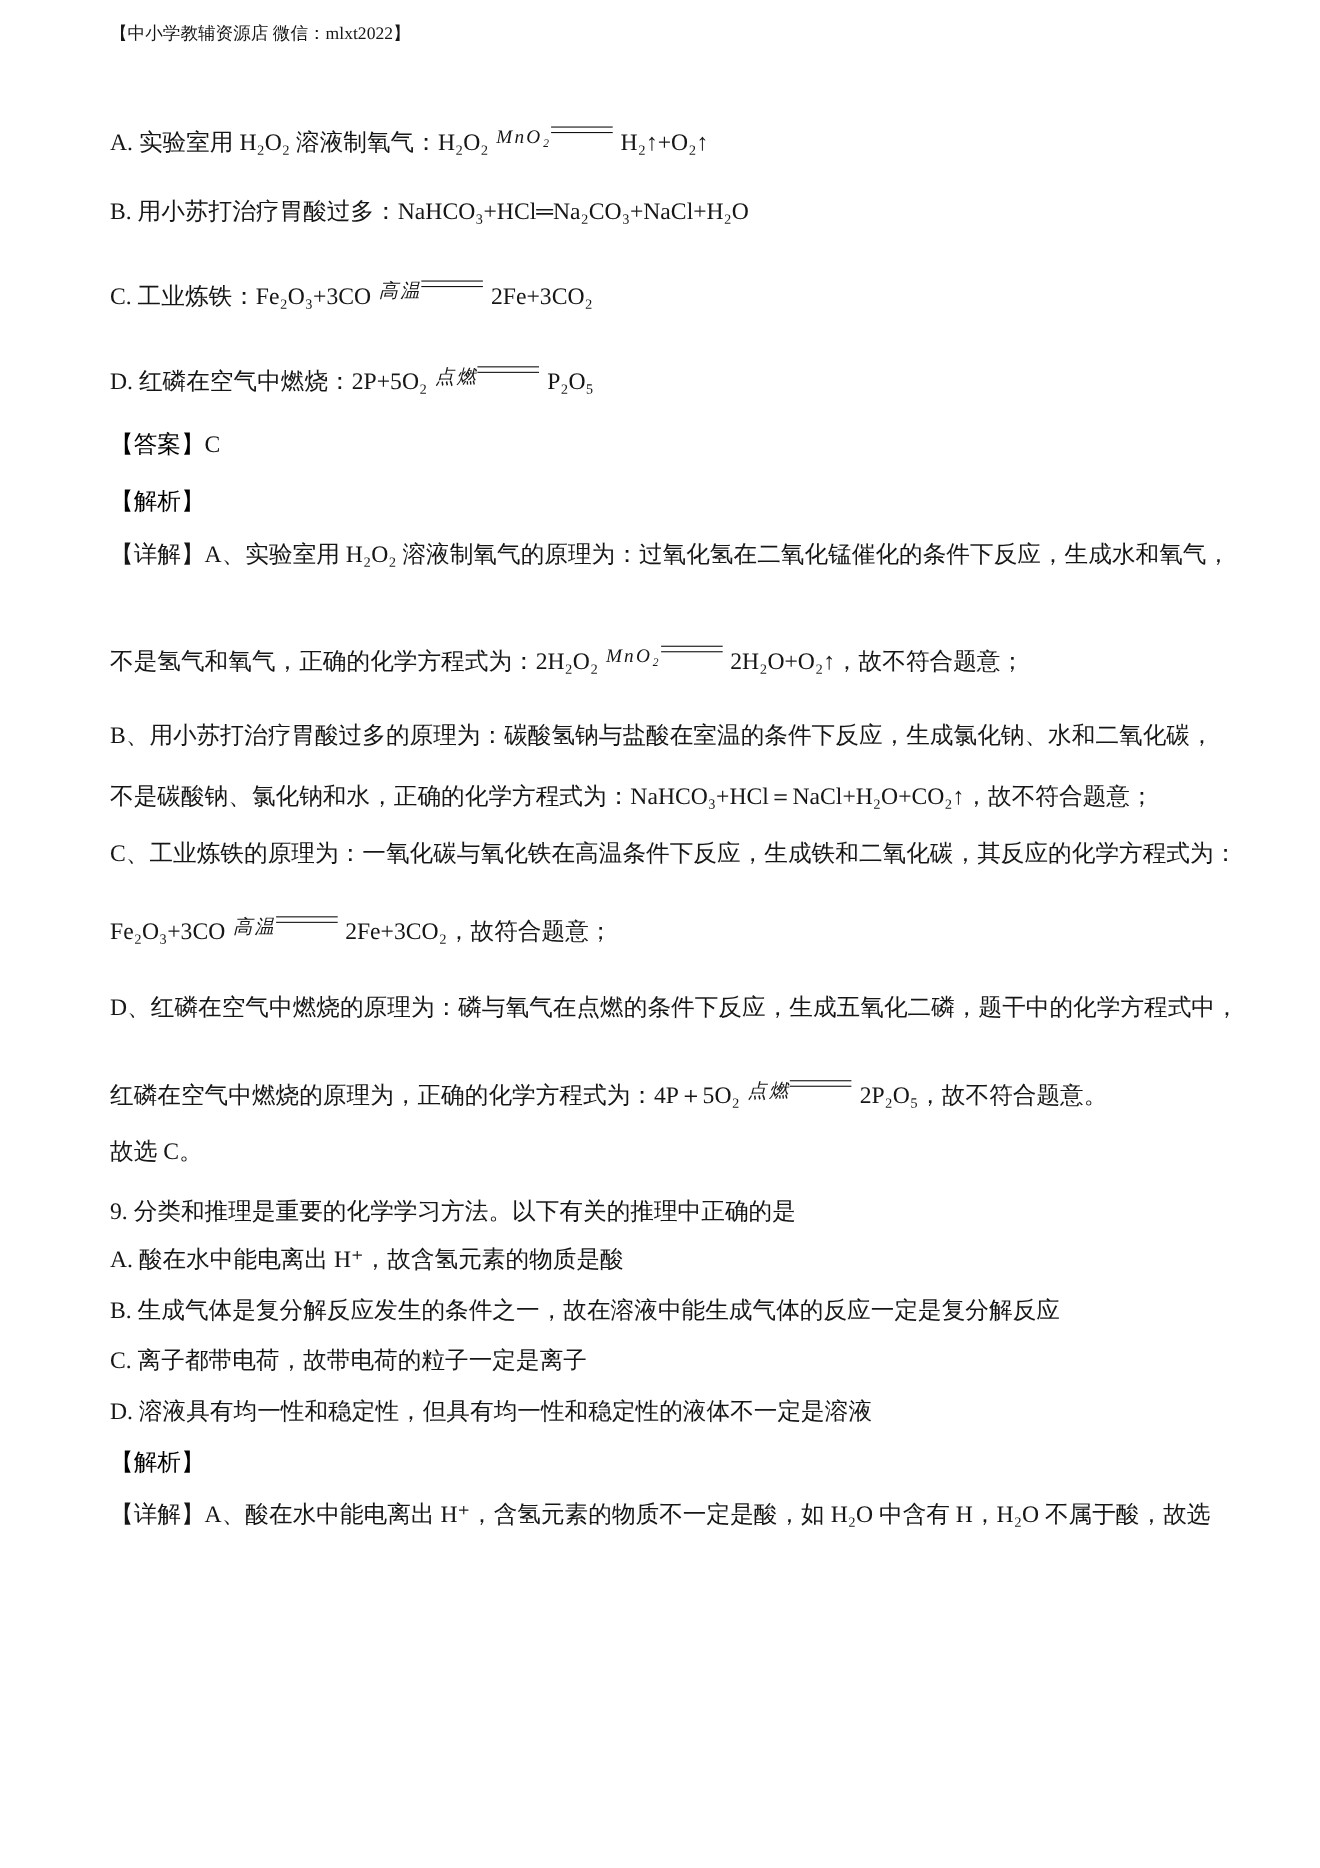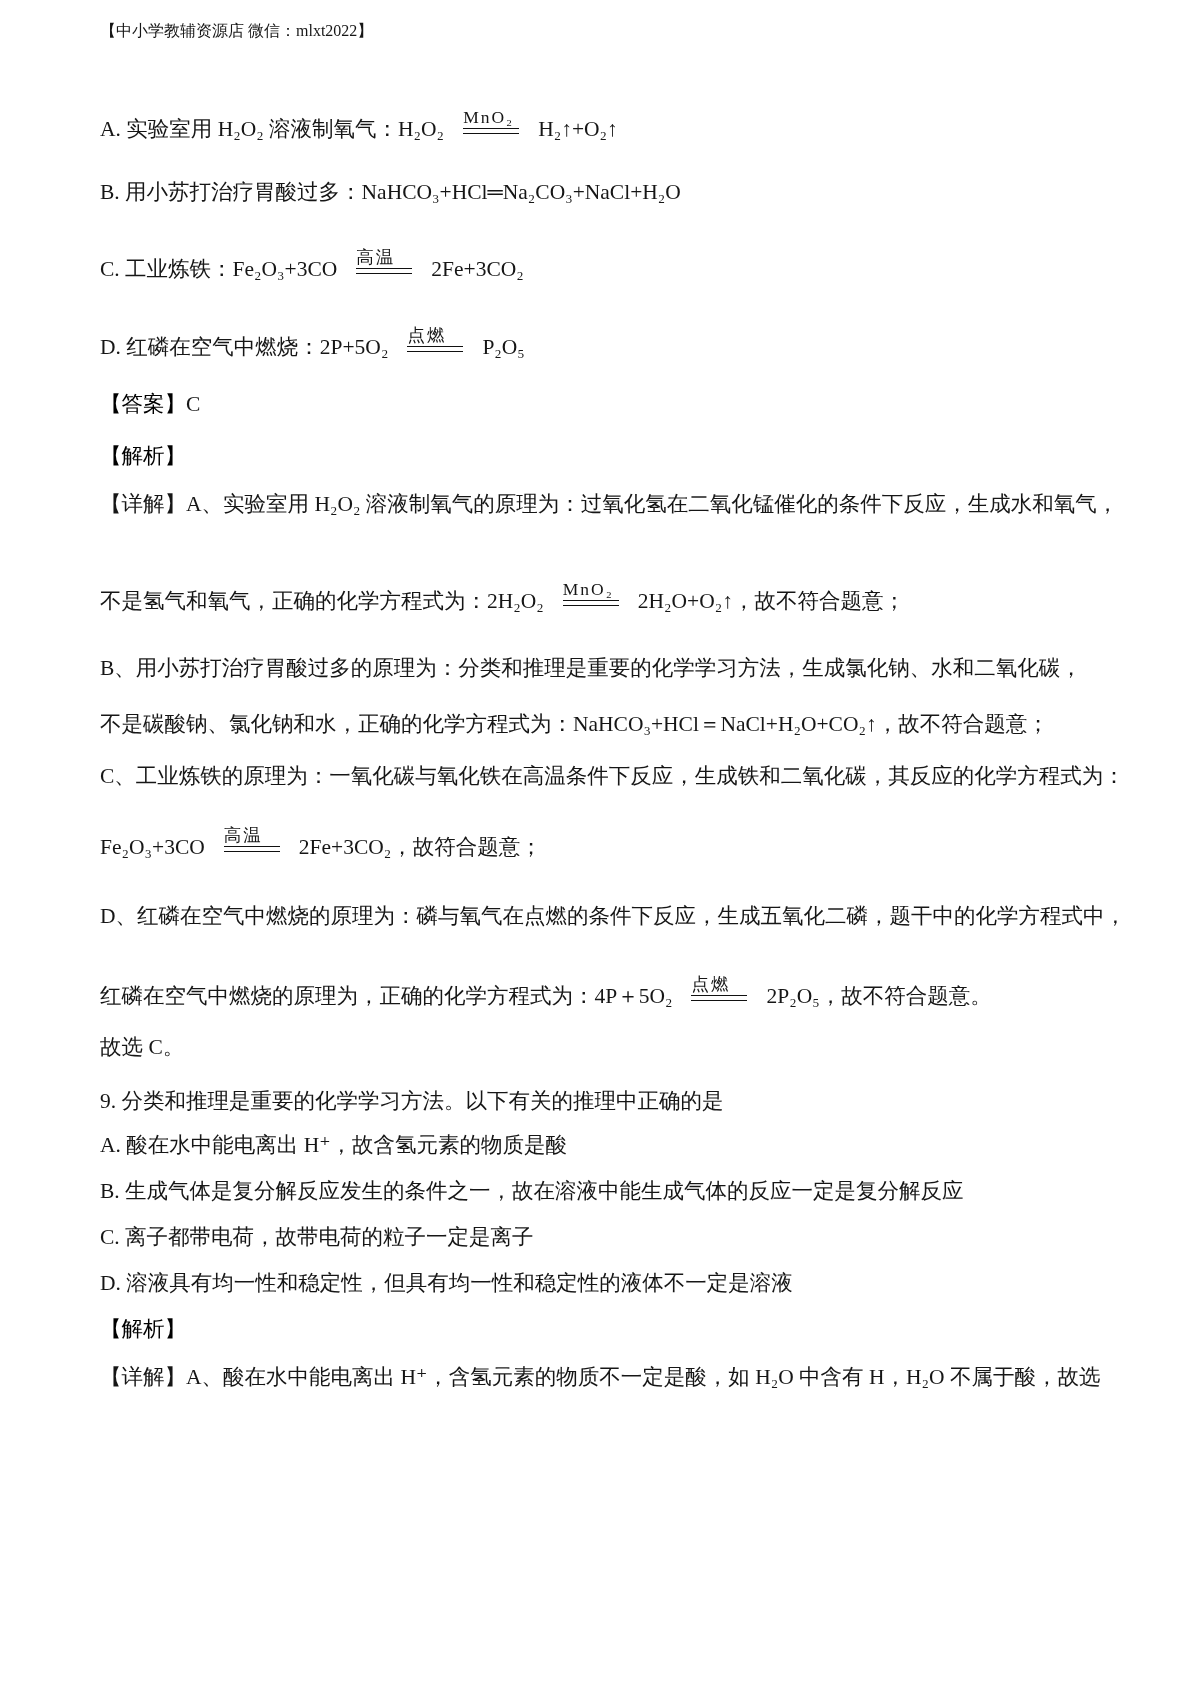--- a/index.html
+++ b/index.html
@@ -10,25 +10,25 @@
     color:#161616;
   }
   .page {
     position:relative;
     width:1200px; height:1698px;
     padding:18px 96px 0 100px;
     overflow:hidden;
     background:#ffffff;
   }
   .header-row { font-size:16px; line-height:26px; margin-bottom:44px; white-space:nowrap; }
-  .row { font-size:21.5px; line-height:32px; white-space:nowrap;gap:12px; }
+  .row { font-size:21.5px; line-height:32px; white-space:nowrap; }
   
   .eqrow { display:flex; align-items:flex-end; height:54px; }
   .eqrow .txt { line-height:26px; }
-  .rx { display:inline-flex; flex-direction:column; align-items:flex-start; margin:0 7px 8px 7px; }
+  .rx { display:inline-flex; flex-direction:row; align-items:flex-end; margin:0 7px 8px 7px;font-style:italic; }
   .rx .cond { font-size:17.5px; line-height:20px; letter-spacing:2px; white-space:nowrap; }
   .rx .bar {
     align-self:stretch; min-width:56px; height:6px; margin-top:1px;
     border-top:1.8px solid #111; border-bottom:1.8px solid #111;
   }
   .label-blue { color:#000000;margin-top:48px; }
   
   .mb34{margin-bottom:34px} .mb20{margin-bottom:20px} .mb24{margin-bottom:24px}
   .mb28{margin-bottom:28px} .mb16{margin-bottom:16px} .mb40{margin-bottom:40px}
   .mb38{margin-bottom:38px} .mb14{margin-bottom:14px} .mb23{margin-bottom:23px}
@@ -87,21 +87,21 @@
   <div class="row eqrow mb38">
     <span class="txt">不是氢气和氧气，正确的化学方程式为：2H₂O₂</span>
     <span class="rx">
       <span class="cond">MnO₂</span>
       <span class="bar"></span>
     </span>
     <span class="txt">2H₂O+O₂↑，故不符合题意；</span>
   </div>
 
   <div class="row mb24">
-    <span>B、用小苏打治疗胃酸过多的原理为：分类和推理是重要的化学学习方法，生成氯化钠、水和二氧化碳，</span>
+    <span>B、用小苏打治疗胃酸过多的原理为：碳酸氢钠与盐酸在室温的条件下反应，生成氯化钠、水和二氧化碳，</span>
   </div>
   <div class="row mb20">
     <span>不是碳酸钠、氯化钠和水，正确的化学方程式为：NaHCO₃+HCl＝NaCl+H₂O+CO₂↑，故不符合题意；</span>
   </div>
 
   <div class="row mb14">
     <span>C、工业炼铁的原理为：一氧化碳与氧化铁在高温条件下反应，生成铁和二氧化碳，其反应的化学方程式为：</span>
   </div>
   <div class="row eqrow mb40">
     <span class="txt">Fe₂O₃+3CO</span>

